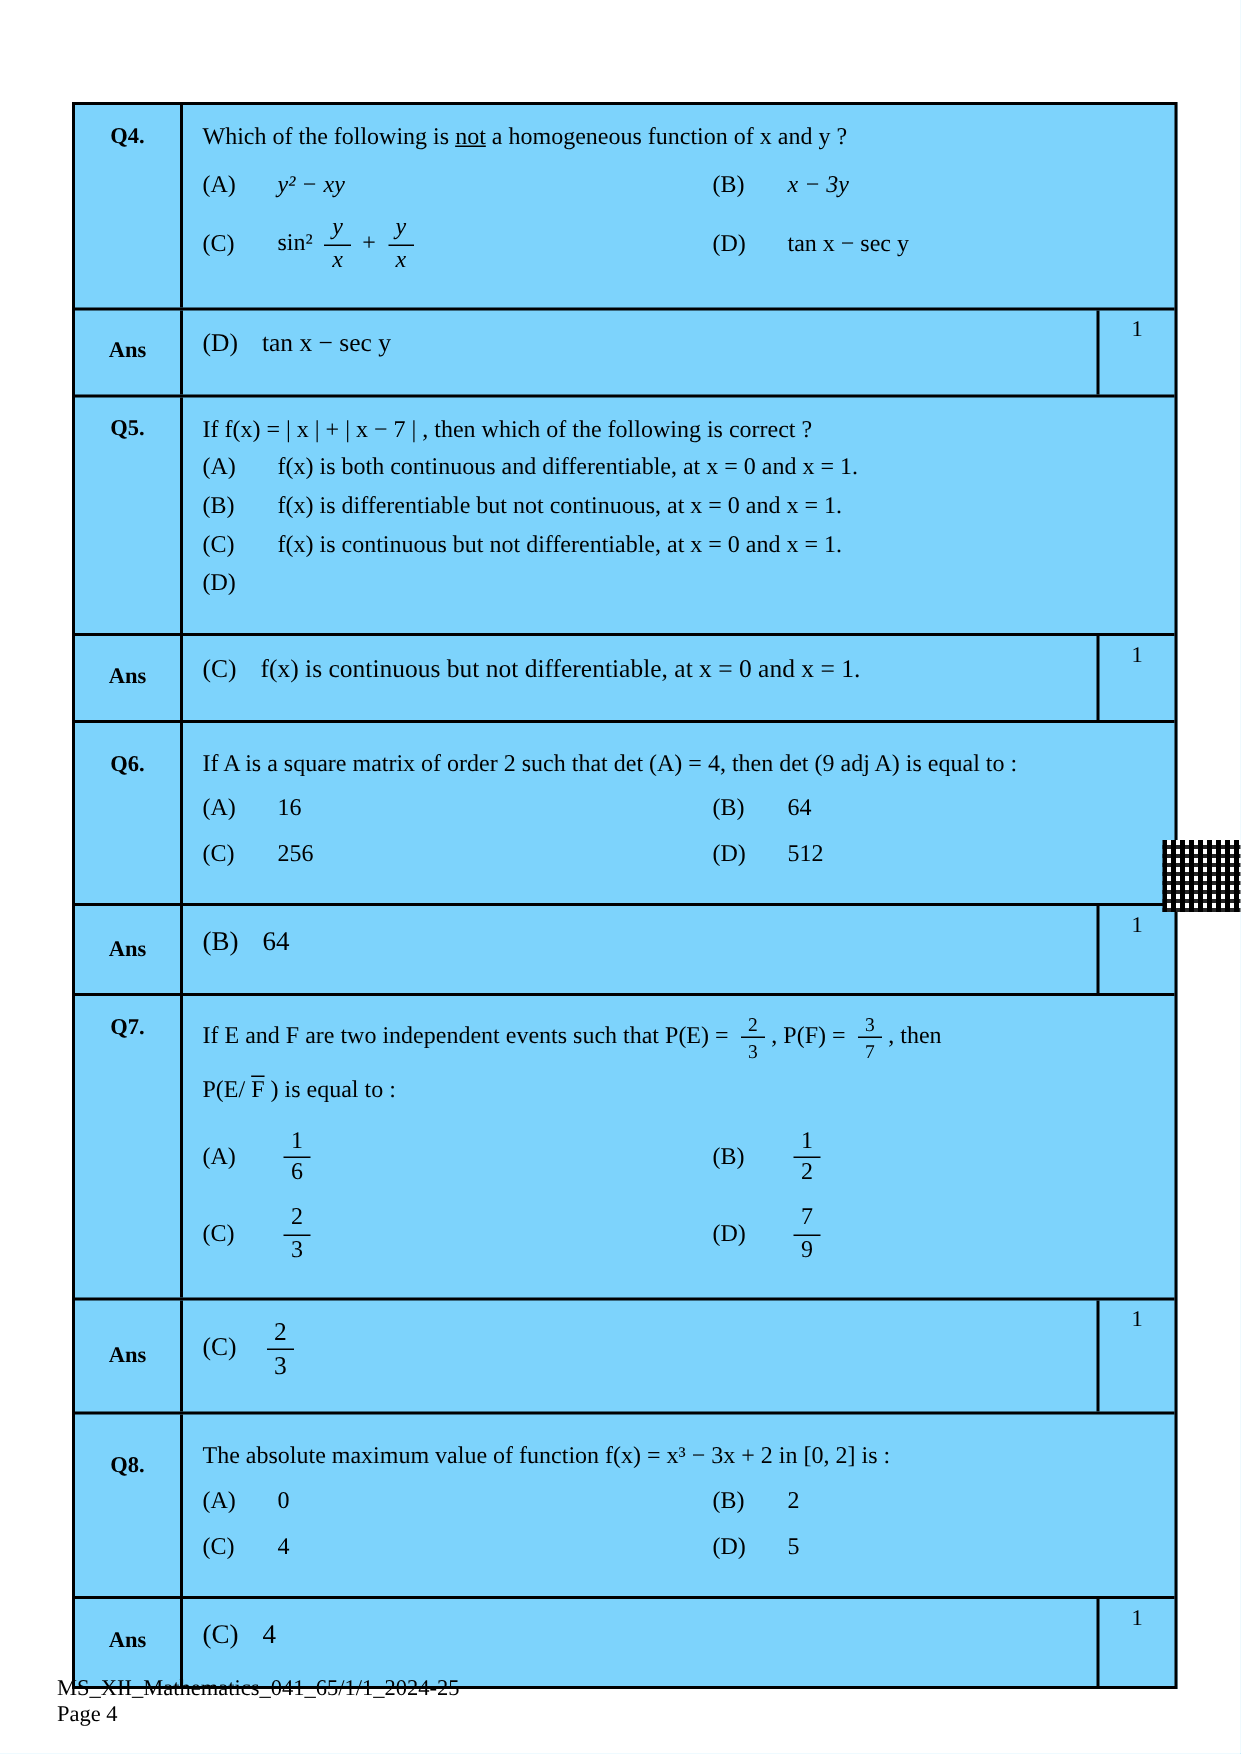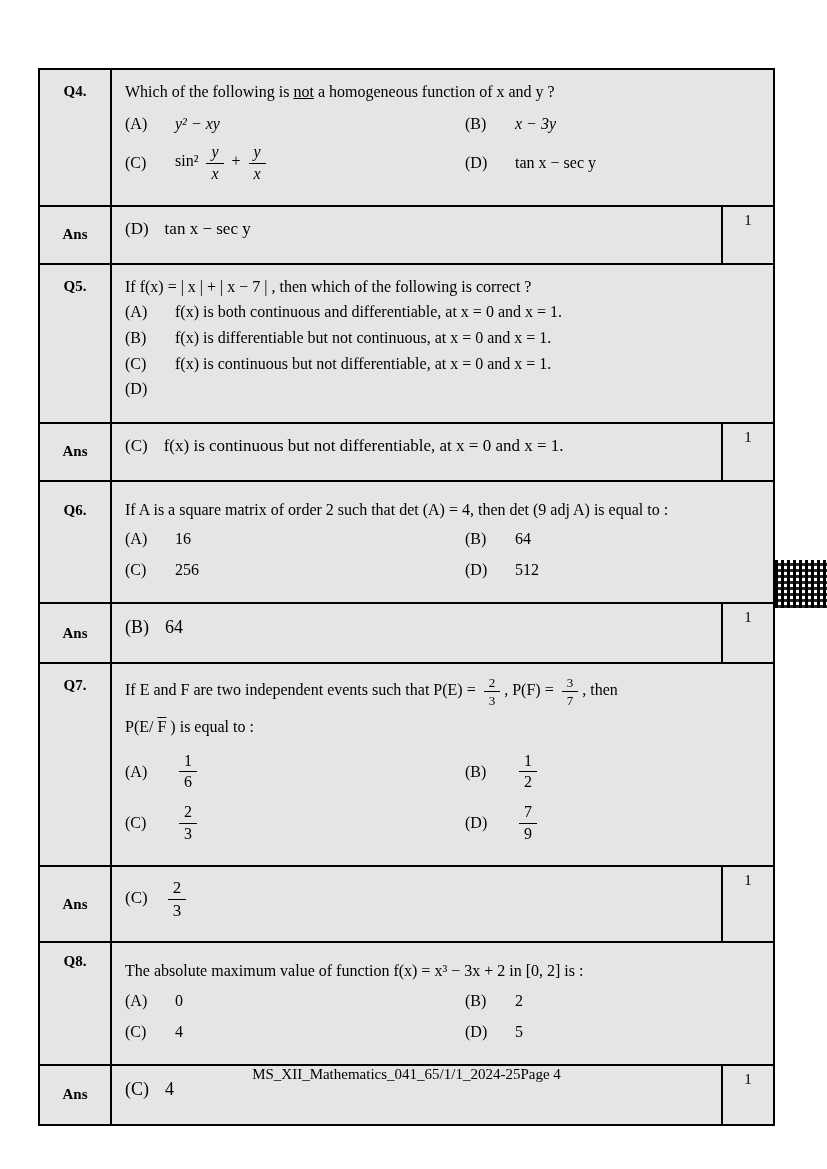--- a/index.html
+++ b/index.html
@@ -7,23 +7,23 @@
   body {
     width: 827px; height: 1169px;
     font-family: "Liberation Serif", serif;
     color: #000;
     position: relative;
     overflow: hidden;
   }
   .page { position: relative; width: 827px; height: 1169px; background: #fff; }
 
   .qtable {
-    position: absolute; left: 38px; top: 68px; width: 737px;
+    position: absolute; left: 48px; top: 68px; width: 737px;
     border: 2px solid #000;
-    background: #e5e5e5;
+    background: #7dd3fc;
   }
   .trow { display: flex; border-bottom: 2px solid #000; }
   .trow:last-child { border-bottom: none; }
 
   .lbl-cell {
     flex: 0 0 72px; width: 72px;
     border-right: 2px solid #000;
     text-align: center;
     font-weight: bold; font-size: 15px;
     padding-top: 13px;
@@ -60,23 +60,24 @@
   .fr-sm { font-size: 13px; }
   .fvar { font-style: italic; }
 
   .ul { text-decoration: underline; }
   .overbar { text-decoration: overline; }
 
   .q7-line1 { margin-bottom: 8px; }
   .q7-opts { row-gap: 12px; margin-top: 14px; }
 
   .footer {
-    position: absolute; left: 38px; top: 1066px; width: 737px;
+    position: absolute; left: 38px; top: 1118px; width: 737px;
     display: flex; justify-content: center;
     font-size: 15px;
+    flex-direction: column;
   }
 
   .qr {
     position: absolute; top: 560px; right: 0; width: 52px; height: 48px;
     background:
       repeating-linear-gradient(0deg, rgba(0,0,0,0.85) 0 3px, transparent 3px 6px),
       repeating-linear-gradient(90deg, #000 0 3px, #fff 3px 6px);
   }
 </style>
 </head>
@@ -270,21 +271,21 @@
             <span class="fnum">2</span>
             <span class="fden">3</span>
           </span>
       </div>
       <div class="mark-cell">
         <span>1</span>
       </div>
     </div>
 
     <div class="trow" style="min-height:107px">
-      <div class="lbl-cell" style="padding-top:10px">
+      <div class="lbl-cell" style="padding-top:26px">
         <span>Q8.</span>
       </div>
       <div class="content-cell tall-pad">
         <div class="qline">
           <span>The absolute maximum value of function f(x) = x³ − 3x + 2 in [0, 2] is :</span>
         </div>
         <div class="opts2" style="margin-top:8px">
           <div class="option">
             <span class="opt-label">(A)</span>
             <span>0</span>

